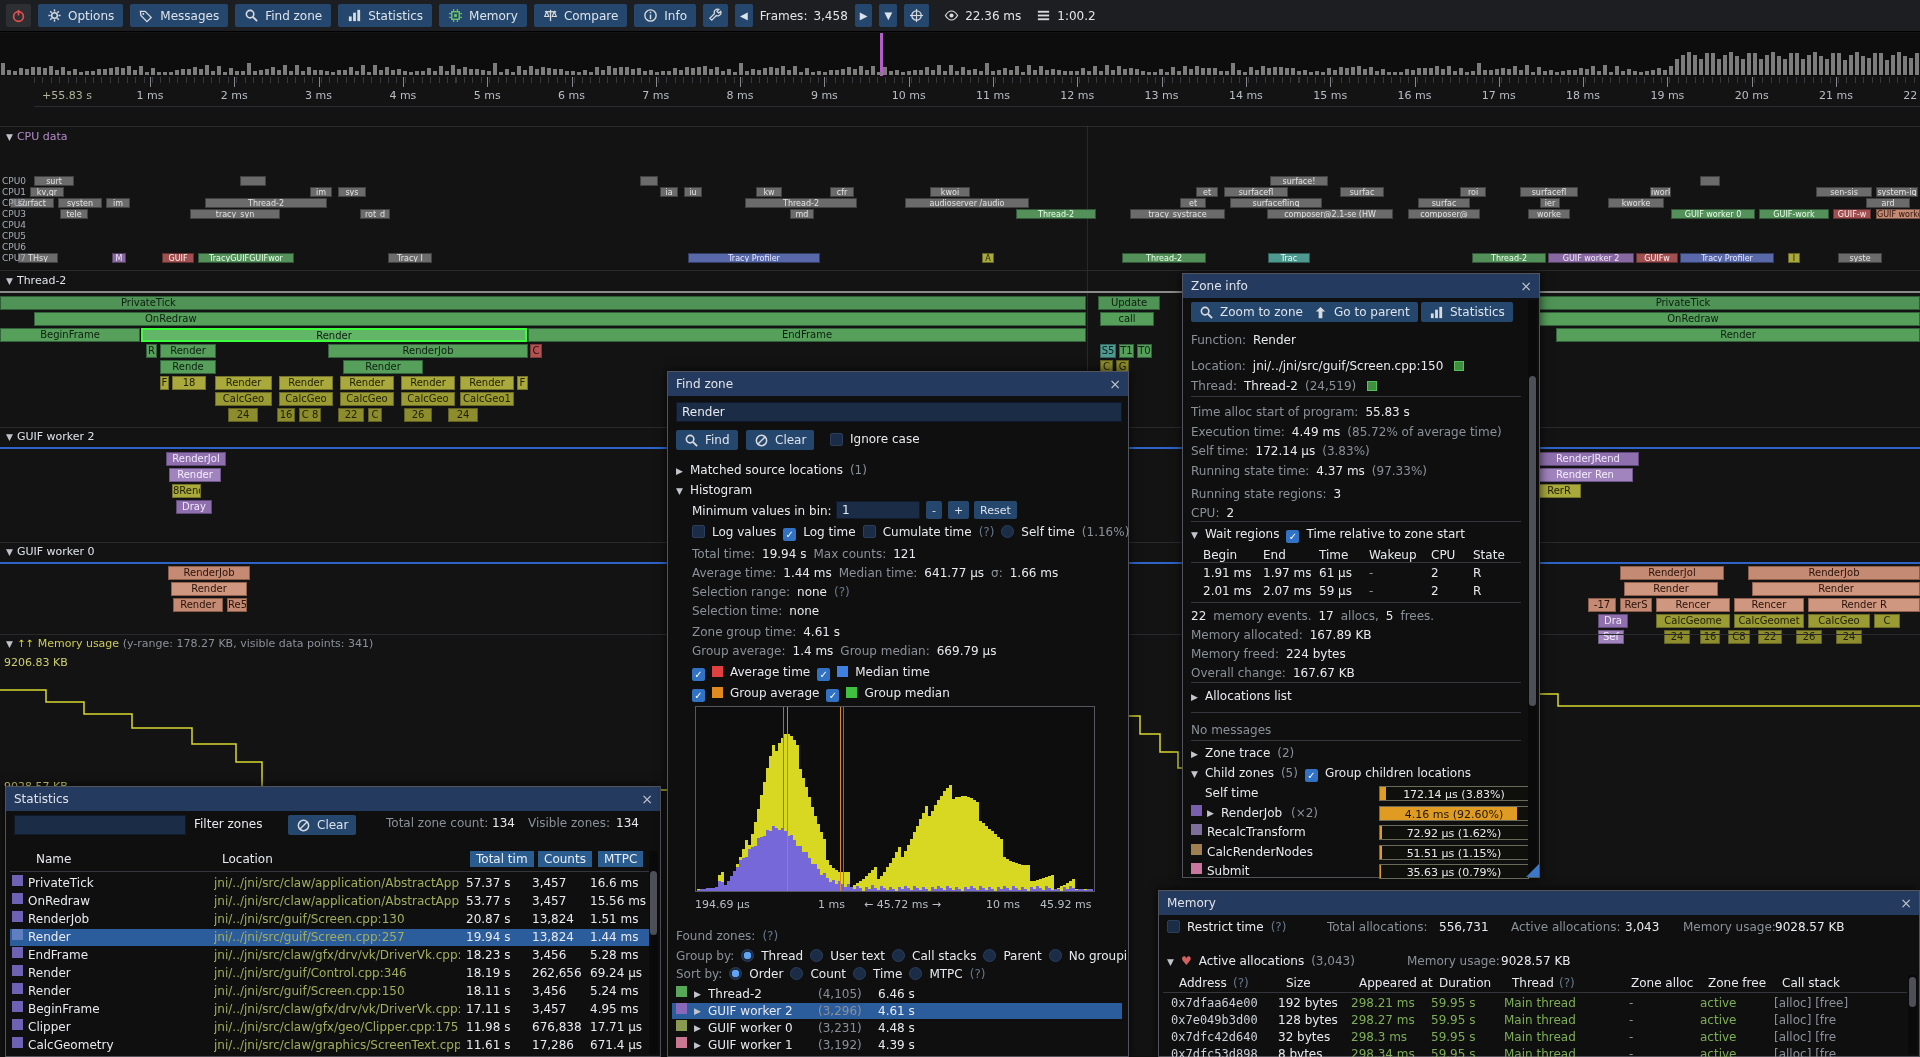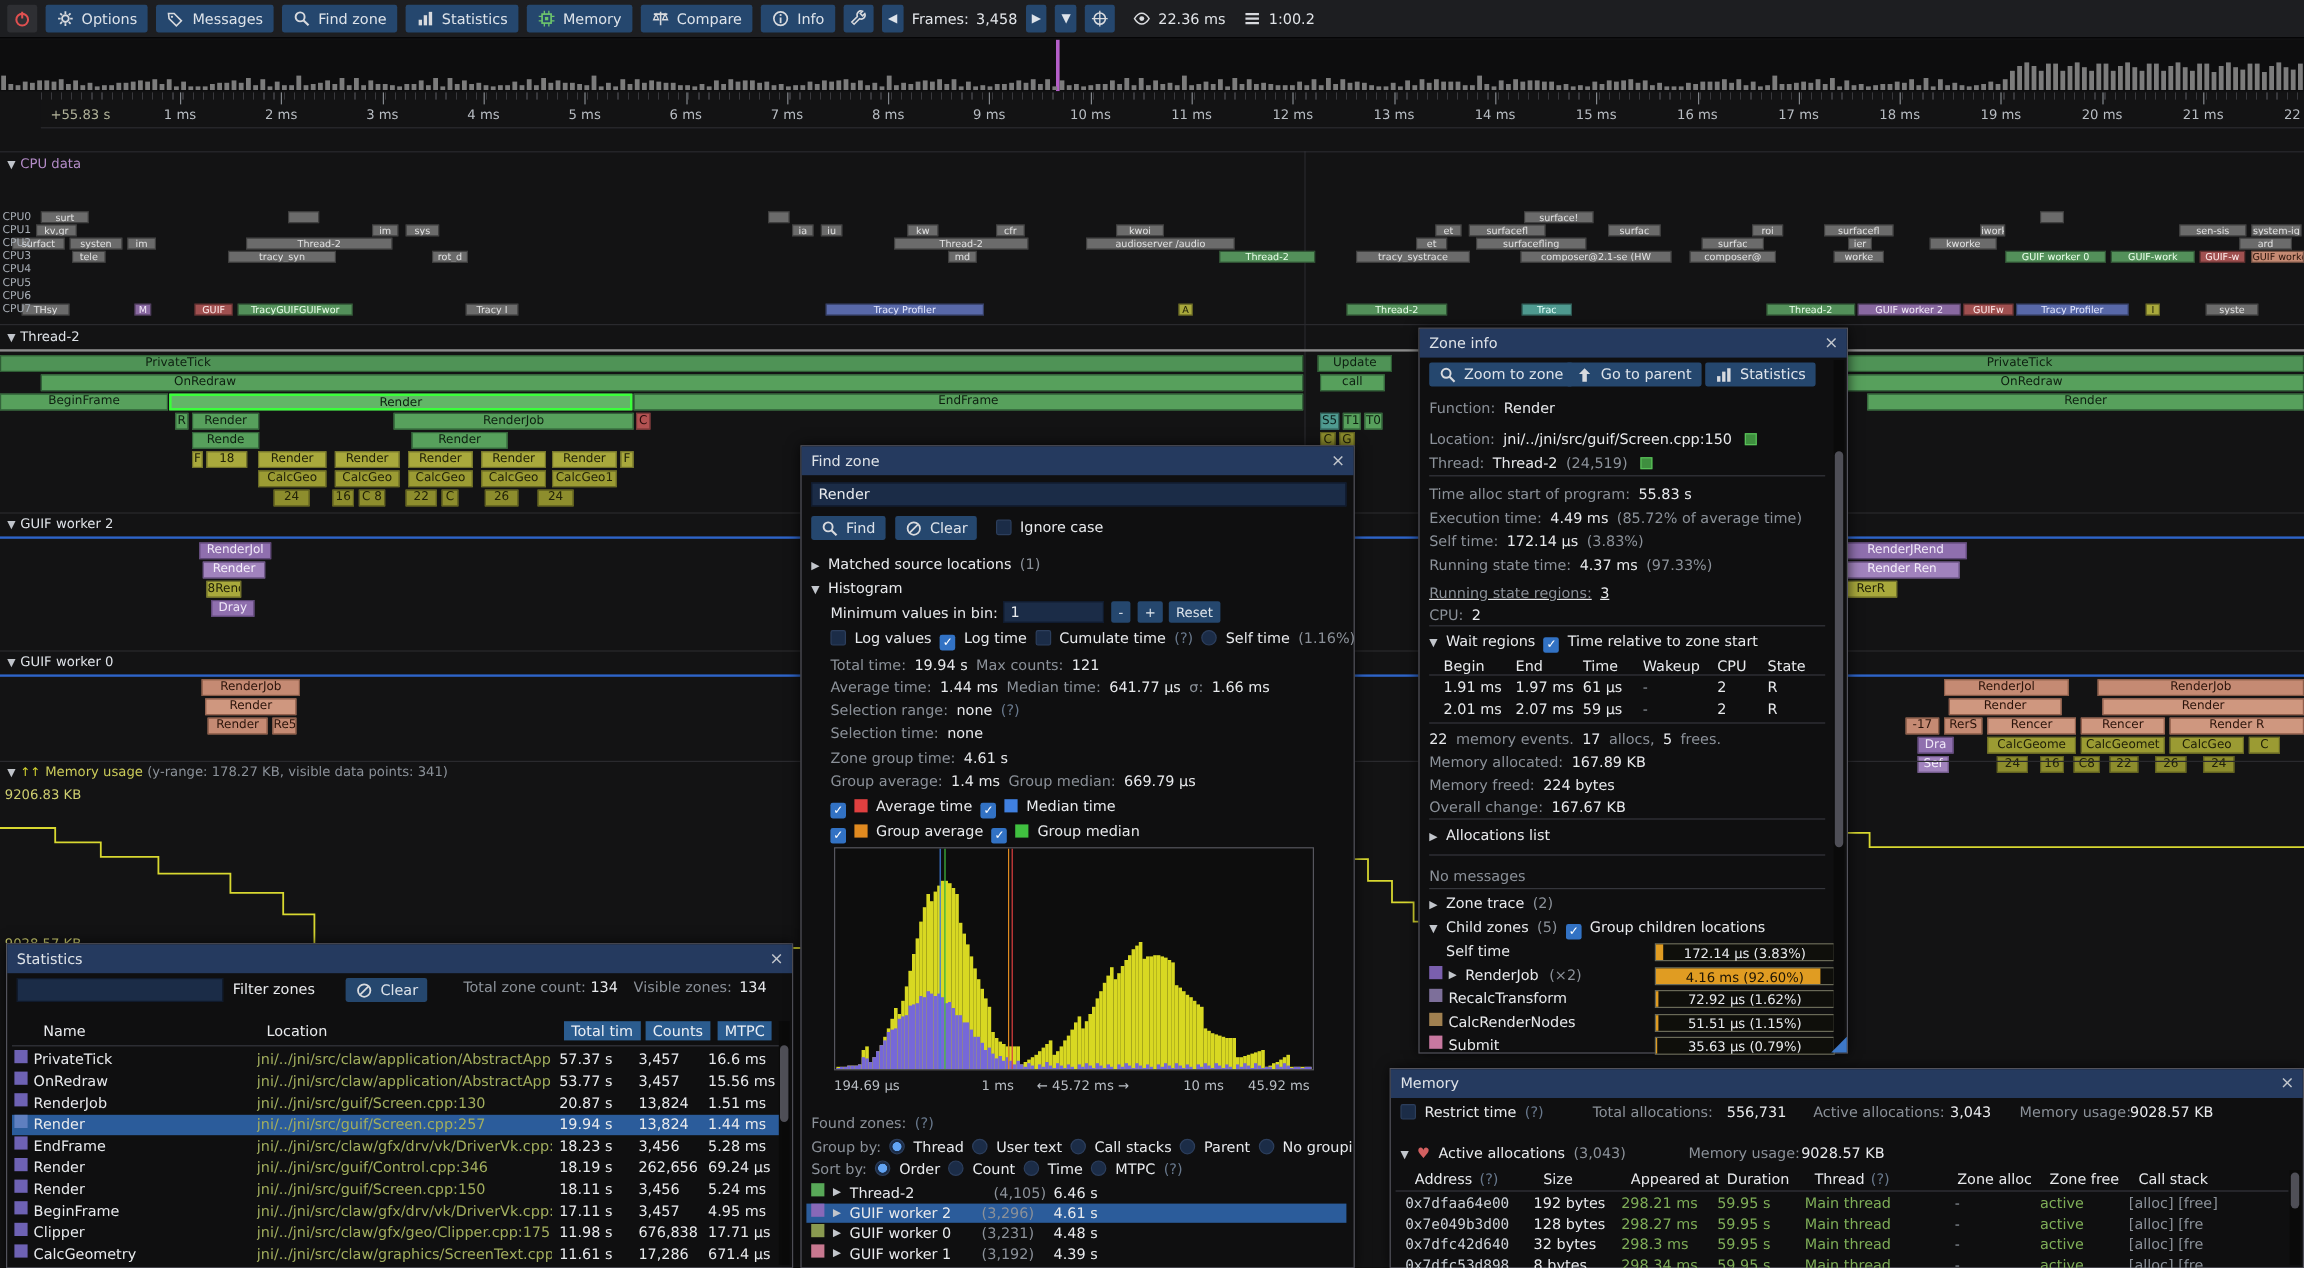--- a/index.html
+++ b/index.html
@@ -1274,21 +1274,21 @@
         <span class="alab" style="left: 150px; top: 526px;">1 ms</span>
         <span class="alab" style="left: 196px; top: 526px;">← 45.72 ms →</span>
         <span class="alab" style="left: 318px; top: 526px;">10 ms</span>
         <span class="alab" style="left: 372px; top: 526px;">45.92 ms</span>
       </div>
     <div id="fz-groups" style="position:absolute;inset:0">
         <div class="trow" style="top: 614px; left: 0px;">
           <span class="s-sw sx" style="background: rgb(88, 168, 88); left: 8px;"></span>
           <span class="s-tri sx" style="left: 26px;">▶</span>
           <span class="s-v sx" style="left: 40px;">Thread-2</span>
-          <span class="s-d sx" style="left: 160px;">(4,105)</span>
+          <span class="s-d sx" style="left: 150px;">(4,105)</span>
           <span class="s-v sx" style="left: 210px;">6.46 s</span>
         </div>
         <div class="rowhl" style="left: 4px; top: 631px; width: 450px; height: 16px;"></div>
         <div class="trow" style="top: 631px; left: 0px;">
           <span class="s-sw sx" style="background: rgb(136, 104, 184); left: 8px;"></span>
           <span class="s-tri sx" style="left: 26px;">▶</span>
           <span class="s-v sx" style="left: 40px;">GUIF worker 2</span>
           <span class="s-d sx" style="left: 150px;">(3,296)</span>
           <span class="s-v sx" style="left: 210px;">4.61 s</span>
         </div>
@@ -1339,21 +1339,21 @@
         <span>Statistics</span>
       </button>
     <div id="zi-lines" style="position:absolute;inset:0">
         <div class="trow" style="top: 58px;"><span class="s-d">Function:</span><span class="s-v">Render</span></div>
         <div class="trow" style="top: 84px;"><span class="s-d">Location:</span><span class="s-v">jni/../jni/src/guif/Screen.cpp:150</span><span class="gsq"></span></div>
         <div class="trow" style="top: 104px;"><span class="s-d">Thread:</span><span class="s-v">Thread-2</span><span class="s-d">(24,519)</span><span class="gsq"></span></div>
         <div class="trow" style="top: 130px;"><span class="s-d">Time alloc start of program:</span><span class="s-v">55.83 s</span></div>
         <div class="trow" style="top: 150px;"><span class="s-d">Execution time:</span><span class="s-v">4.49 ms</span><span class="s-d">(85.72% of average time)</span></div>
         <div class="trow" style="top: 169px;"><span class="s-d">Self time:</span><span class="s-v">172.14 µs</span><span class="s-d">(3.83%)</span></div>
         <div class="trow" style="top: 189px;"><span class="s-d">Running state time:</span><span class="s-v">4.37 ms</span><span class="s-d">(97.33%)</span></div>
-        <div class="trow" style="top: 212px; text-decoration: underline;"><span class="s-d">Running state regions:</span><span class="s-v">3</span></div>
+        <div class="trow" style="top: 212px;"><span class="s-d">Running state regions:</span><span class="s-v">3</span></div>
         <div class="trow" style="top: 231px;"><span class="s-d">CPU:</span><span class="s-v">2</span></div>
         <div class="trow" style="top: 252px;"><span class="s-tri">▼</span><span class="s-v">Wait regions</span><span class="s-cbc"></span><span class="s-v">Time relative to zone start</span></div>
         <div class="trow" style="top: 273px;">
           <span class="s-v sx" style="left: 12px;">Begin</span>
           <span class="s-v sx" style="left: 72px;">End</span>
           <span class="s-v sx" style="left: 128px;">Time</span>
           <span class="s-v sx" style="left: 178px;">Wakeup</span>
           <span class="s-v sx" style="left: 240px;">CPU</span>
           <span class="s-v sx" style="left: 282px;">State</span>
         </div>

